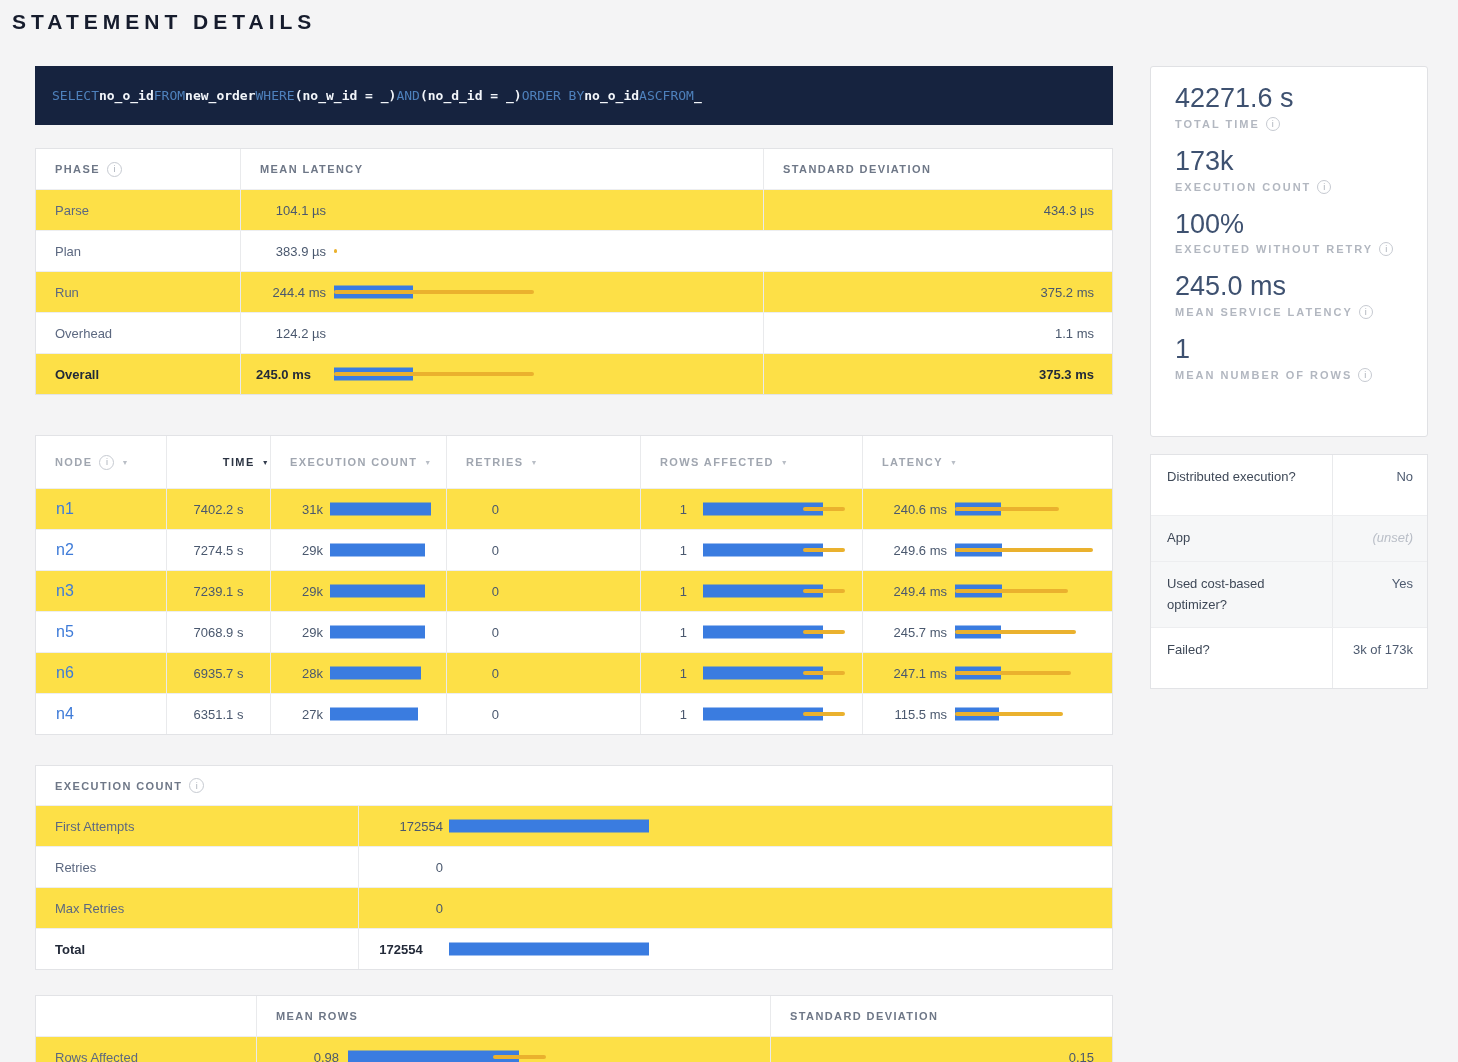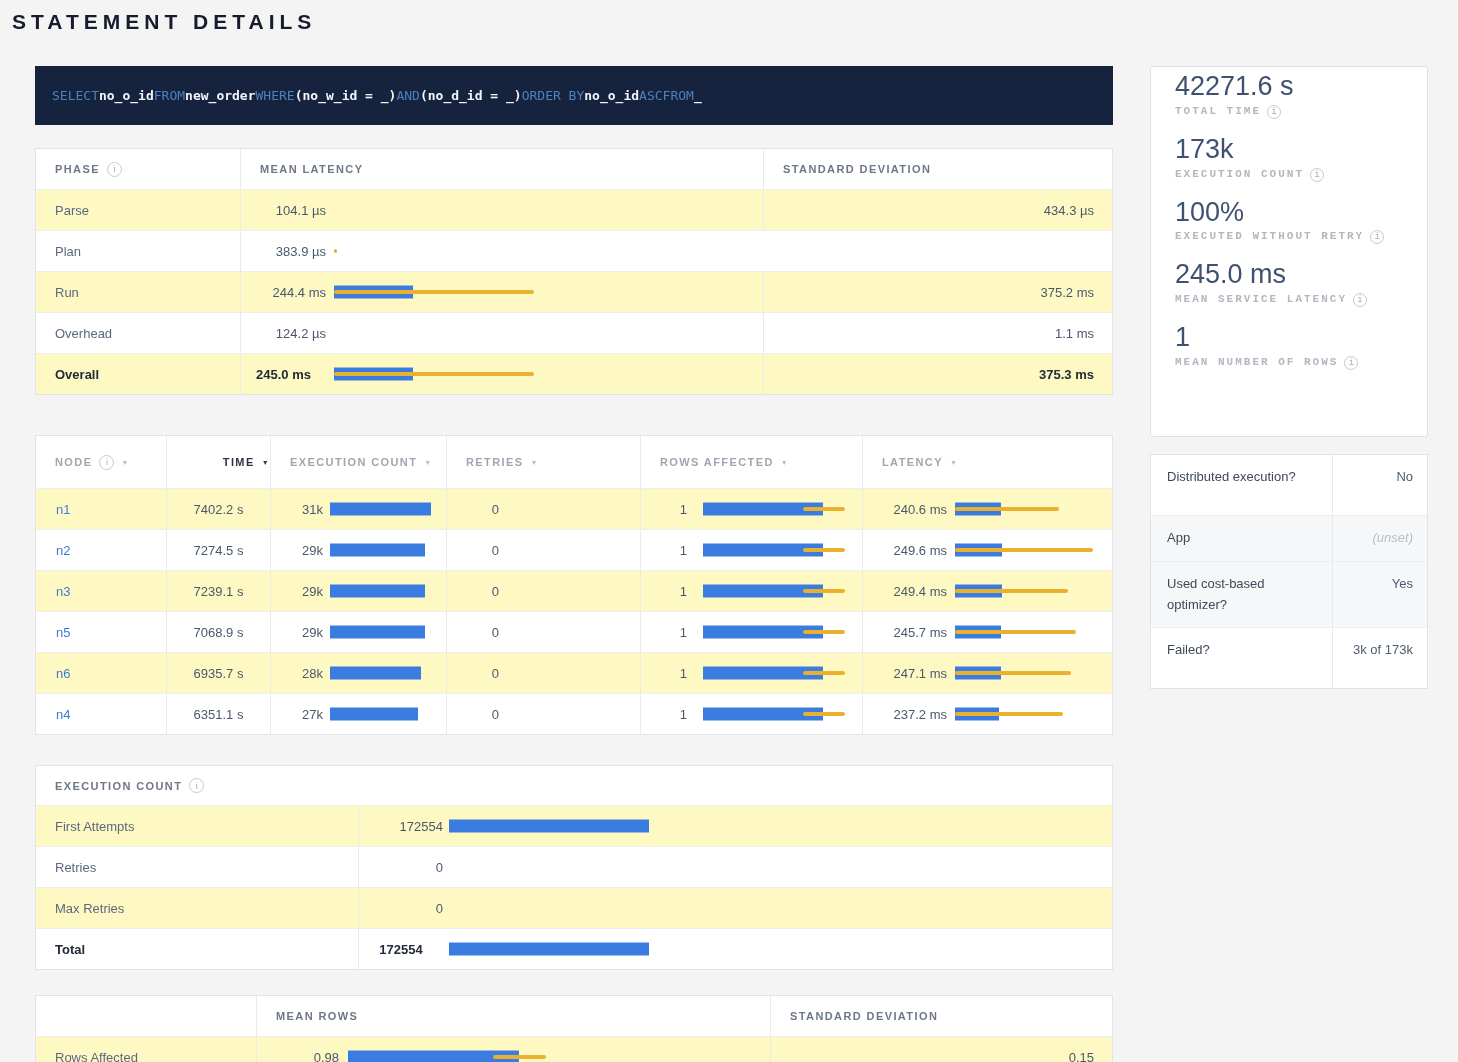--- a/index.html
+++ b/index.html
@@ -18,21 +18,21 @@
   .sqlbox .kw { color:#4E81BC; }
   .sqlbox .id { color:#F2F5FA; font-weight:bold; }
   .sqlbox span { white-space:pre; }
 
   
   .tbl { background:#FFFFFF; border:1px solid #E2E3E6; }
   .trow { display:grid; border-bottom:1px solid #EDEEF0; }
   .trow:last-child { border-bottom:none; }
   .trow > div { border-right:1px solid #E9EAEC; display:flex; align-items:center; min-height:40px; }
   .trow > div:last-child { border-right:none; }
-  .trow.alt { background:#fef9c3; }
+  .trow.alt { background:#fde047; }
 
   .phase-grid { grid-template-columns:205px 523px 350px; }
   .node-grid  { grid-template-columns:131px 104px 176px 194px 222px 251px; }
   .exec-grid  { grid-template-columns:323px 755px; }
   .rows-grid  { grid-template-columns:221px 514px 343px; }
 
   .hdr > div { min-height:40px; }
   .hdr.tall > div { min-height:52px; }
   .hdr { font-size:11px; font-weight:bold; letter-spacing:1.4px; color:#6E7787; }
   .hdr .sortable { color:#A0A6B0; }
@@ -49,35 +49,35 @@
 
   .w85{width:85px;} .w52{width:52px;} .w46{width:46px;} .w84{width:84px;} .w82{width:82px;}
   .g6{margin-right:6px;} .g7{margin-right:7px;} .g8{margin-right:8px;} .g9{margin-right:9px;} .g16{margin-right:16px;}
 
   .track { position:relative; height:38px; flex:0 0 auto; }
   .t420{width:420px;} .t112{width:112px;} .t150{width:150px;} .t155{width:155px;}
   .t645{width:645px;} .t400{width:400px;}
   .bfill { position:absolute; left:0; top:50%; transform:translateY(-50%); height:13px; background:#3A7CE0; }
   .bdev  { position:absolute; top:50%; transform:translateY(-50%); height:4px; background:#EAB12E; border-radius:2px; z-index:2; }
 
-  .nlink { padding-left:20px; color:#3E7BD8; font-size:13px; cursor:pointer; }
+  .nlink { padding-left:20px; color:#3E7BD8; font-size:16px; cursor:pointer; }
 
   .mt27{margin-top:40px;} .mt30{margin-top:30px;} .mt25{margin-top:25px;}
 
   .info { display:inline-flex; width:15px; height:15px; border:1px solid #C6CAD1; border-radius:50%;
           color:#A9AFB8; font-size:9px; align-items:center; justify-content:center;
           margin-left:7px; flex:0 0 auto; font-weight:normal; letter-spacing:0; cursor:pointer; }
   .arrow { font-size:7px; color:#B9BEC6; margin-left:7px; }
   .arrow.dark { color:#333D4E; }
 
   
-  .stats-card { background:#fff; border:1px solid #E0E1E4; border-radius:3px; padding:3px 24px 10px 24px; min-height:371px; }
+  .stats-card { background:#fff; border:1px solid #E0E1E4; border-radius:3px; padding:15px 24px 10px 24px; min-height:371px; }
   .stat { margin-bottom:14px; }
   .stat-value { font-size:27px; color:#3E5170; line-height:1.25; }
-  .stat-label { font-size:11px; font-weight:bold; color:#B2B7C0; letter-spacing:2px; display:flex; margin-top:1px;font-family:Liberation Mono, monospace; }
+  .stat-label { font-size:11px; font-weight:bold; color:#B2B7C0; letter-spacing:2px; display:flex; align-items:center; margin-top:1px; }
   .stat-label .info { margin-left:6px; width:14px; height:14px; }
 
   .app-table { background:#fff; border:1px solid #E2E3E6; margin-top:17px; }
   .app-row { display:grid; grid-template-columns:182px 96px; border-bottom:1px solid #EDEEF0; }
   .app-row:last-child { border-bottom:none; }
   .app-row.alt { background:#F6F7F8; }
   .app-row > div { padding:12px 16px; font-size:13px; line-height:1.6; }
   .app-row .a-label { color:#3E4857; border-right:1px solid #E9EAEC; }
   .app-row .a-value { color:#4E5B70; text-align:right; }
   .app-row.tall > div { min-height:60px; }
@@ -360,21 +360,21 @@
               <div class="val w52">0</div>
             </div>
             <div>
               <div class="val w46 g16">1</div>
               <div class="track t150">
                 <div class="bfill" style="width: 80%;"></div>
                 <div class="bdev" style="left: 66.7%; width: 28%;"></div>
               </div>
             </div>
             <div>
-              <div class="val w84 g8">237.2 ms</div>
+              <div class="val w84 g8">115.5 ms</div>
               <div class="track t155">
                 <div class="bfill" style="width: 28.4%;"></div>
                 <div class="bdev" style="left: 0%; width: 69.7%;"></div>
               </div>
             </div>
           </div>
         </div>
     </div>
 
     <div class="tbl mt30">

